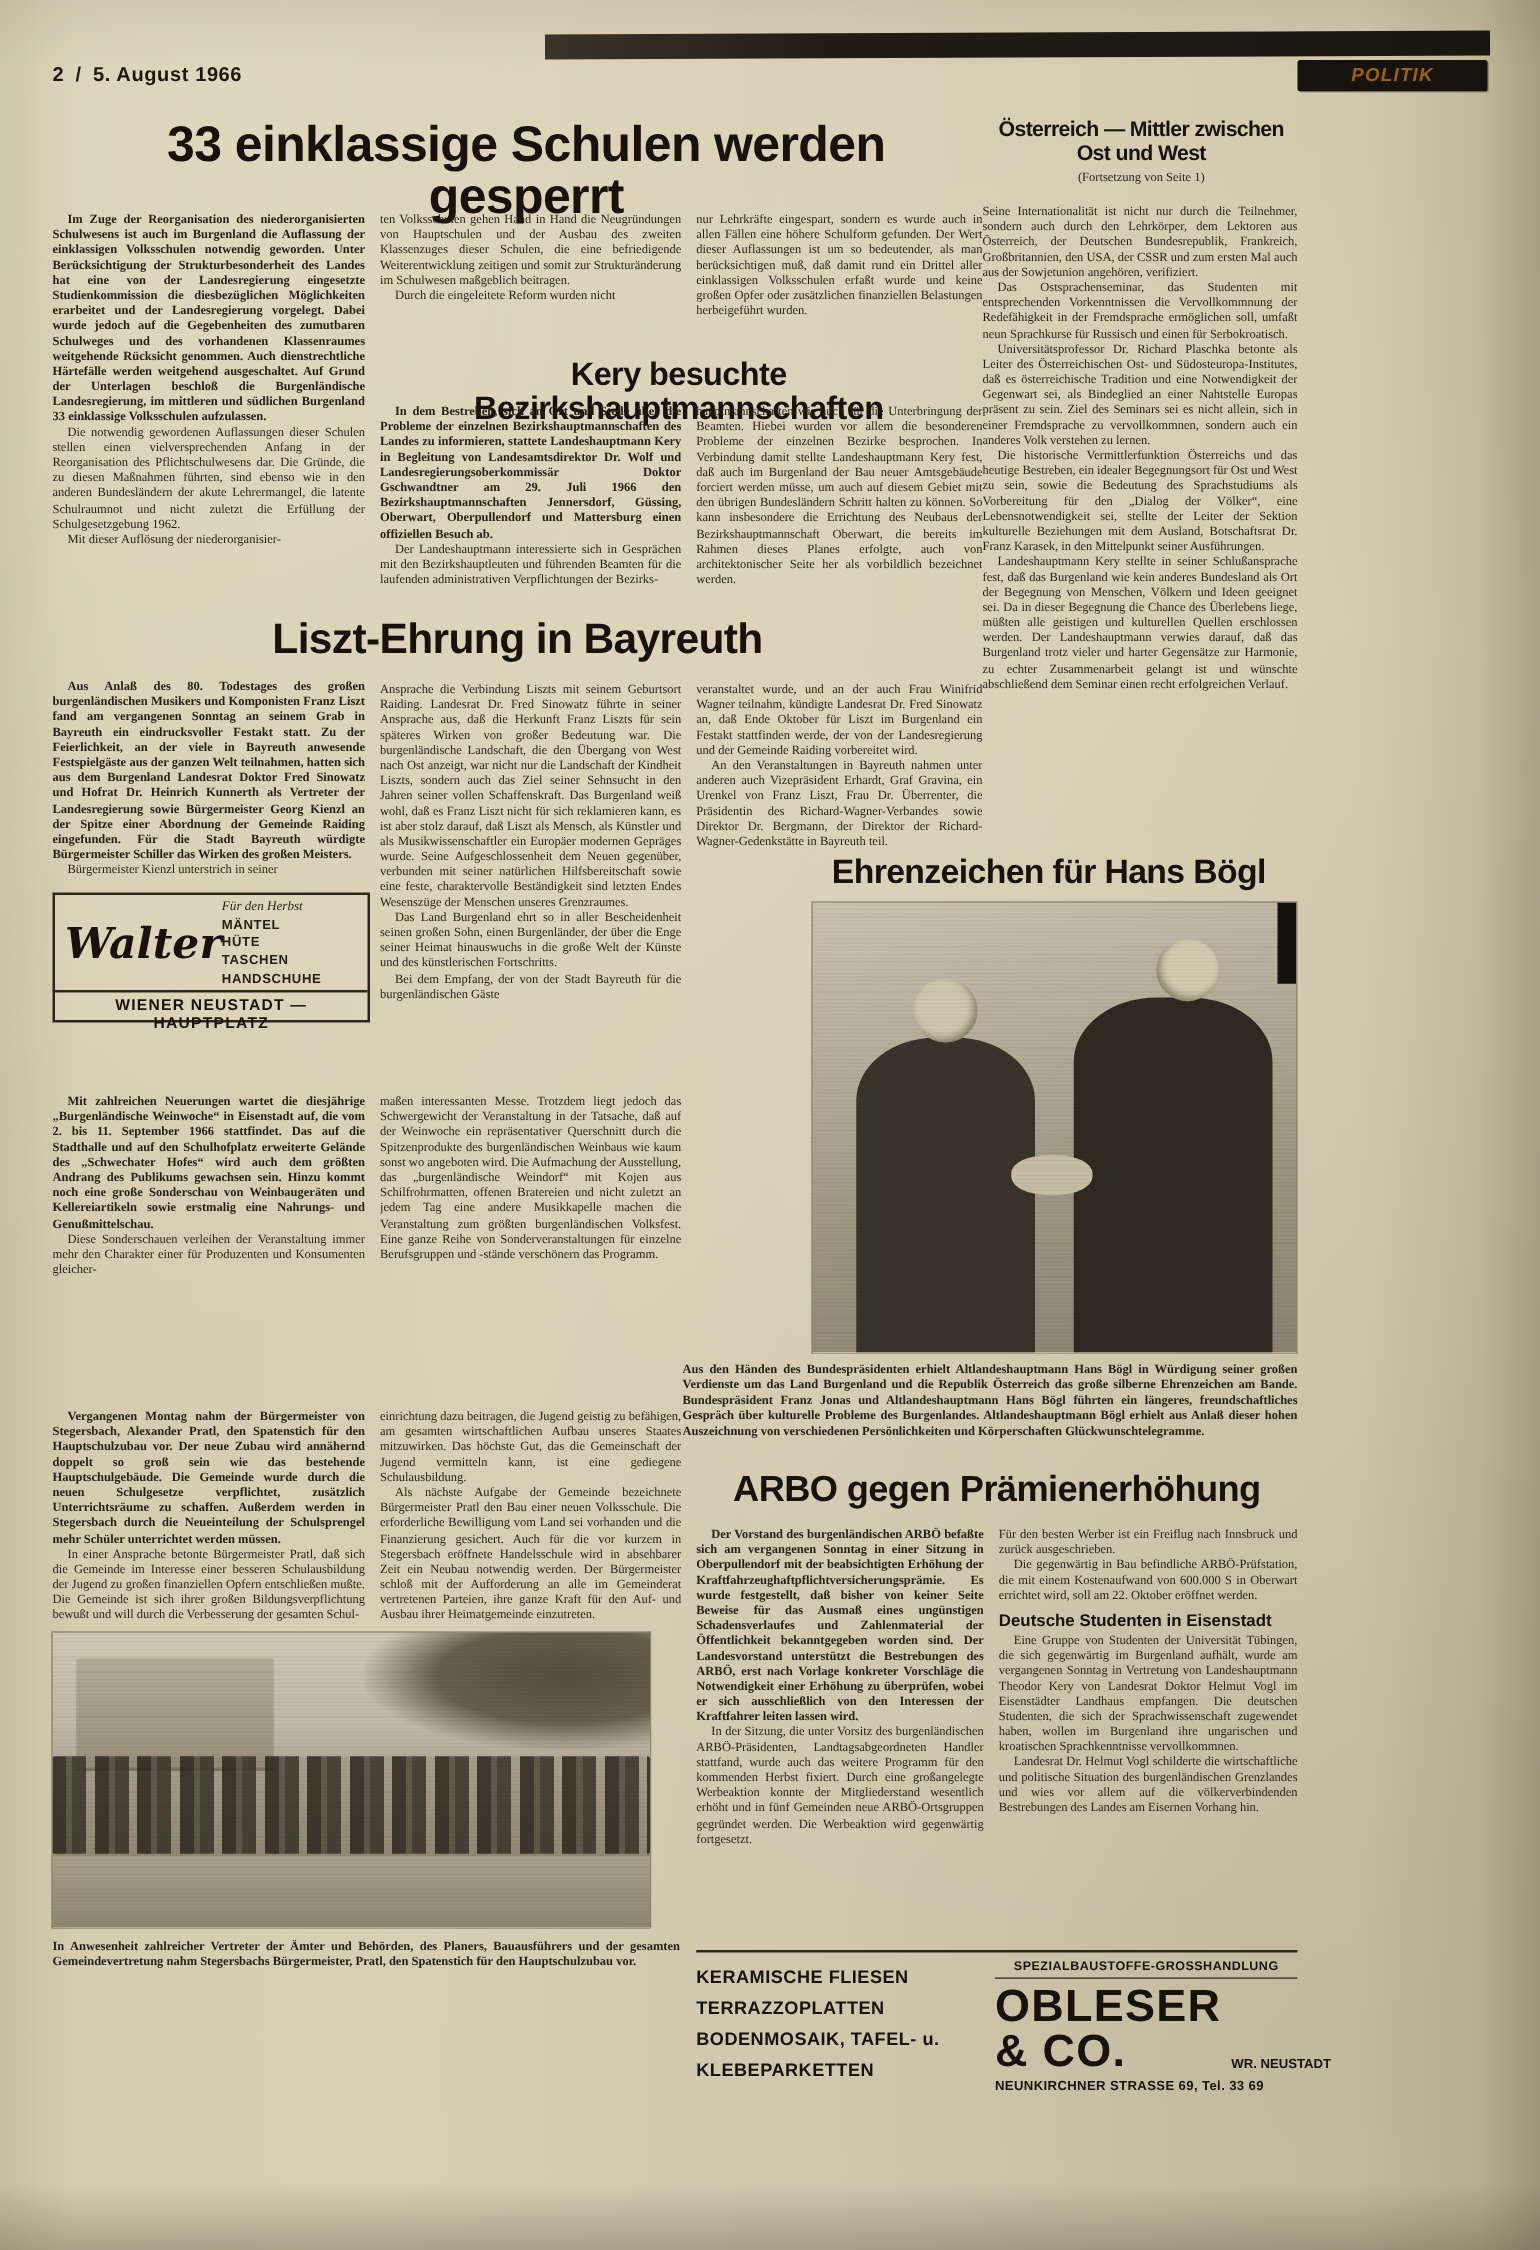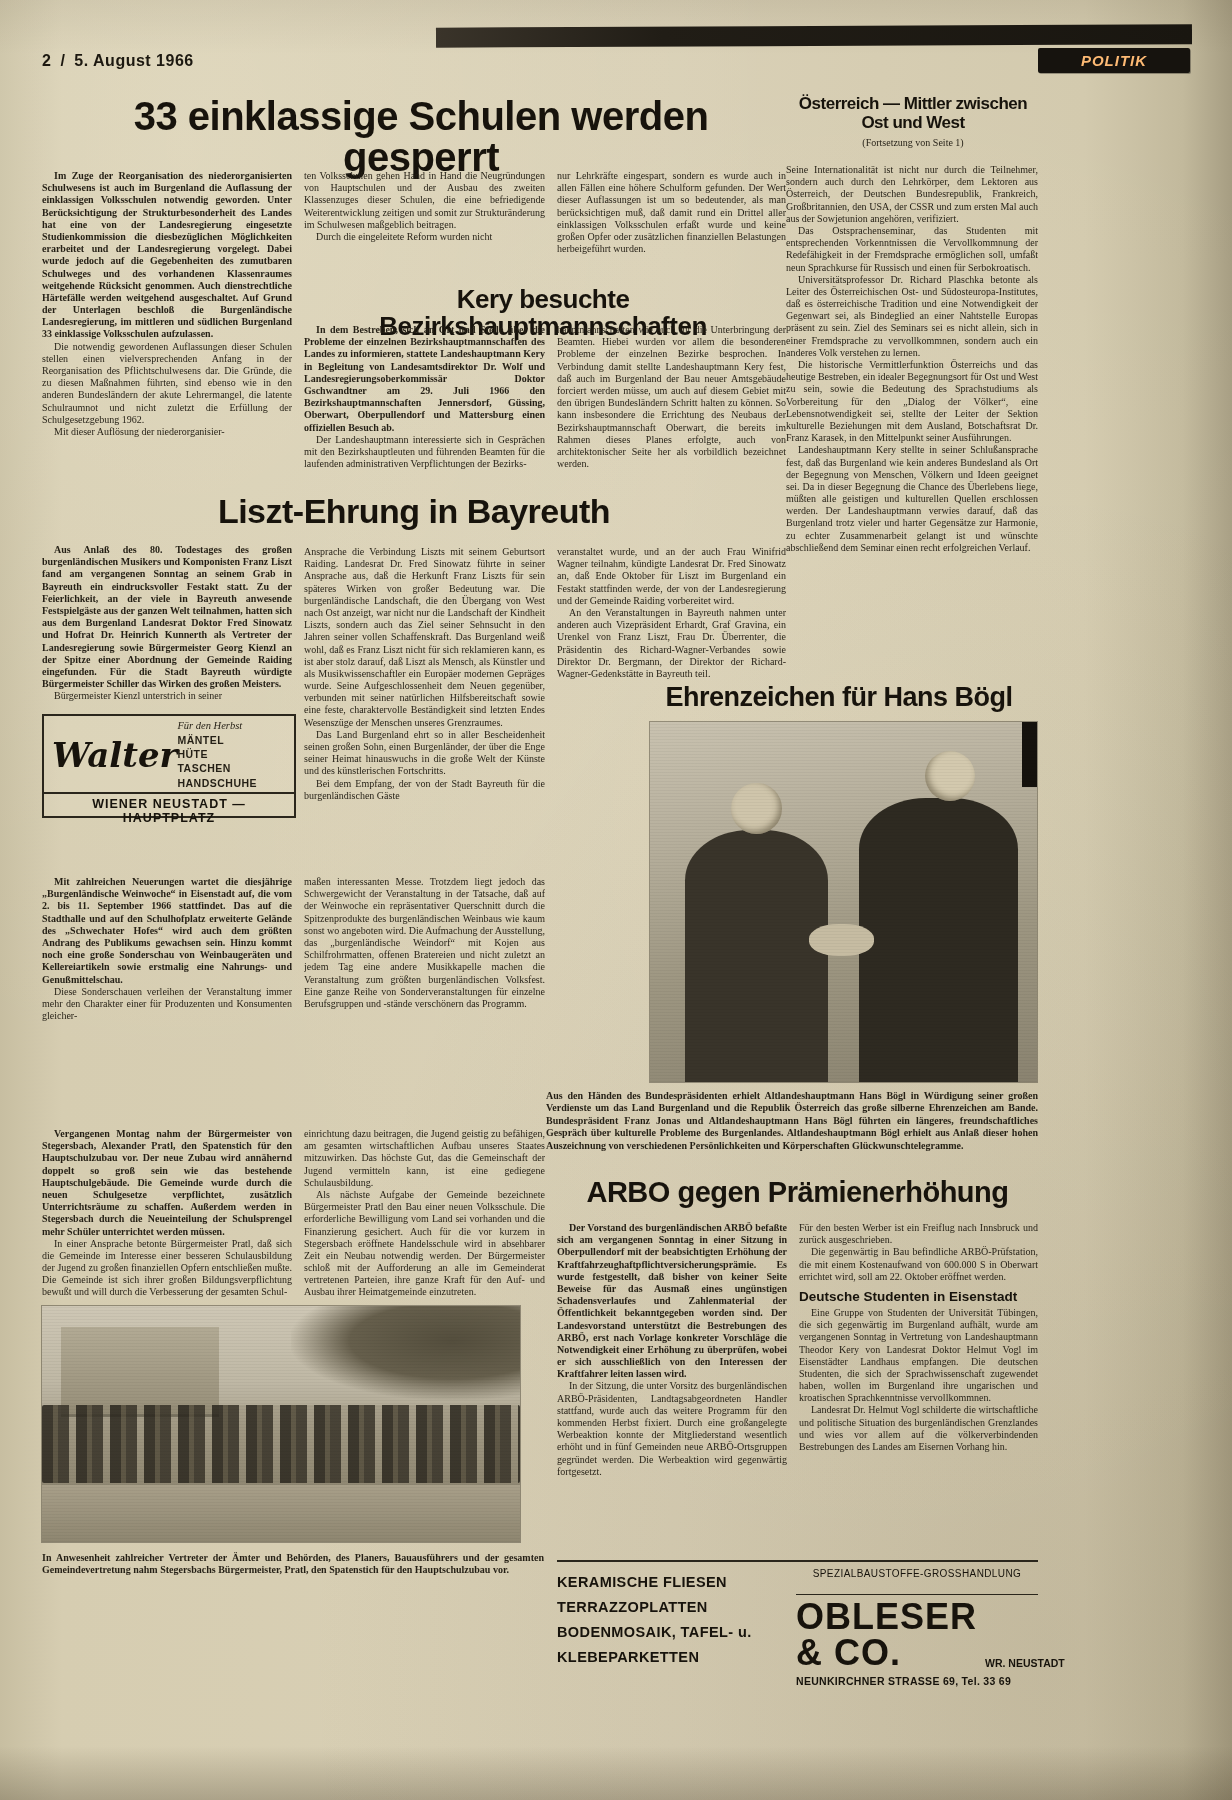--- a/index.html
+++ b/index.html
@@ -24,21 +24,21 @@
   .headline {
     font-family:"Liberation Sans", sans-serif; font-weight:700; text-align:center;
     color:#17130c; letter-spacing:-0.5px; line-height:1.02;
   }
   .pageinfo {
     font-family:"Liberation Sans", sans-serif; font-weight:700; font-size:16px;
     letter-spacing:0.5px; display:flex; gap:9px; color:#1c1810;
   }
   .top-band { background:linear-gradient(90deg,#3a342a,#211d16 30%,#191610); transform:rotate(-0.25deg); }
   .badge {
-    background:#16130e; color:#fdba74; display:flex; align-items:center; justify-content:center;
+    background:#16130e; color:#a16207; display:flex; align-items:center; justify-content:center;
     font-family:"Liberation Sans", sans-serif; font-weight:700; font-style:italic;
     font-size:15px; letter-spacing:1px; border-radius:2px; box-shadow:1px 1px 0 rgba(0,0,0,0.3);
   }
   .austria-h { font-size:17px; line-height:1.12; }
   .austria-sub { text-align:center; font-size:10px; margin-top:5px; }
   .subhead2 { font-family:"Liberation Sans", sans-serif; font-weight:700; font-size:13.5px; margin:6px 0 3px; color:#17130c; }
   .caption { font-weight:bold; font-size:10px; line-height:1.24; text-align:justify; }
   .caption p { margin:0; }
 
   
@@ -69,21 +69,21 @@
   .s-building { left:4%; top:9%; width:33%; height:38%; background:linear-gradient(180deg,#b2aa94,#968e78); box-shadow:inset 0 -3px 0 rgba(0,0,0,0.25); }
   .s-trees { right:-4%; top:-6%; width:52%; height:46%; background:radial-gradient(ellipse at 65% 45%, #544e3d 0%, #665f4c 45%, transparent 72%); }
   .s-crowd { left:0; top:42%; width:100%; height:33%; opacity:0.88; border-radius:2px;
     background:repeating-linear-gradient(90deg, #2e2a21 0 11px, #564f3e 11px 16px, #3b362b 16px 27px, rgba(140,132,110,0.35) 27px 34px); }
   .s-ground { left:0; bottom:0; width:100%; height:24%; background:linear-gradient(180deg,#a89f89,#8e8670); }
 
   
   .ad-divider { border-top:2px solid #2a261c; }
   .ad-left div { font-family:"Liberation Sans", sans-serif; font-weight:700; font-size:14.5px; letter-spacing:0.4px; margin-bottom:9px; color:#17130c; }
   .ad-right { font-family:"Liberation Sans", sans-serif; color:#17130c; }
-  .ad-right-top { font-weight:400; font-size:10px; letter-spacing:0.4px; border-bottom:1.5px solid #2a261c; padding-bottom:15px; margin-bottom:4px; text-align:center; }
+  .ad-right-top { font-weight:700; font-size:10px; letter-spacing:0.4px; border-bottom:1.5px solid #2a261c; padding-bottom:3px; margin-bottom:4px; text-align:center; }
   .ad-right-brand { font-weight:700; font-size:36px; letter-spacing:1px; line-height:1; }
   .ad-right-brandrow { display:flex; align-items:flex-end; gap:8px; }
   .ad-right-city { font-weight:700; font-size:10.5px; padding-bottom:2px; white-space:nowrap; }
   .ad-right-address { font-weight:700; font-size:10.5px; margin-top:4px; letter-spacing:0.3px; }
 </style>
 </head>
 <body>
 
 <div class="page">
 

